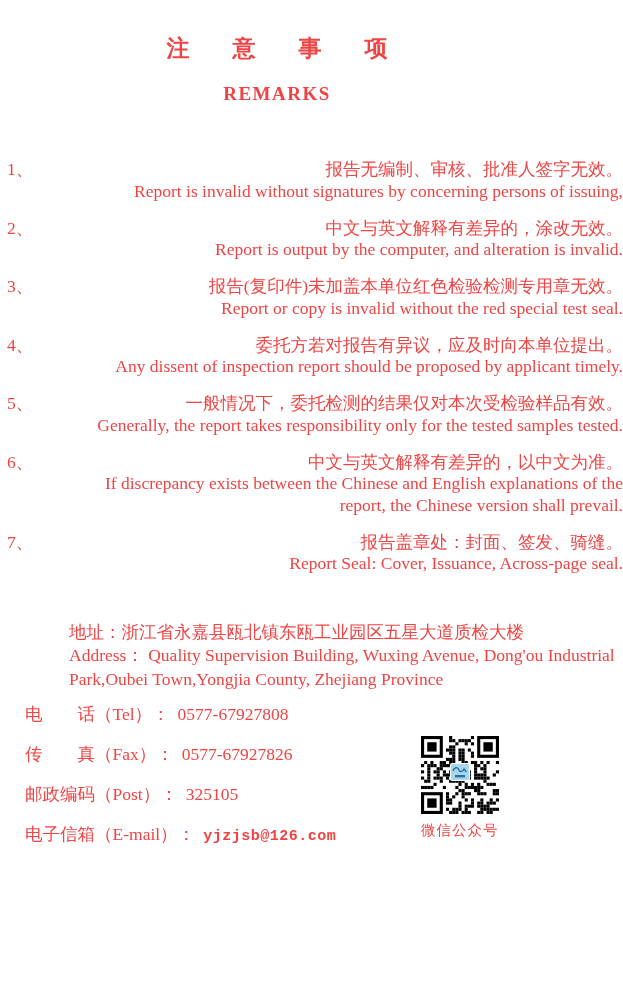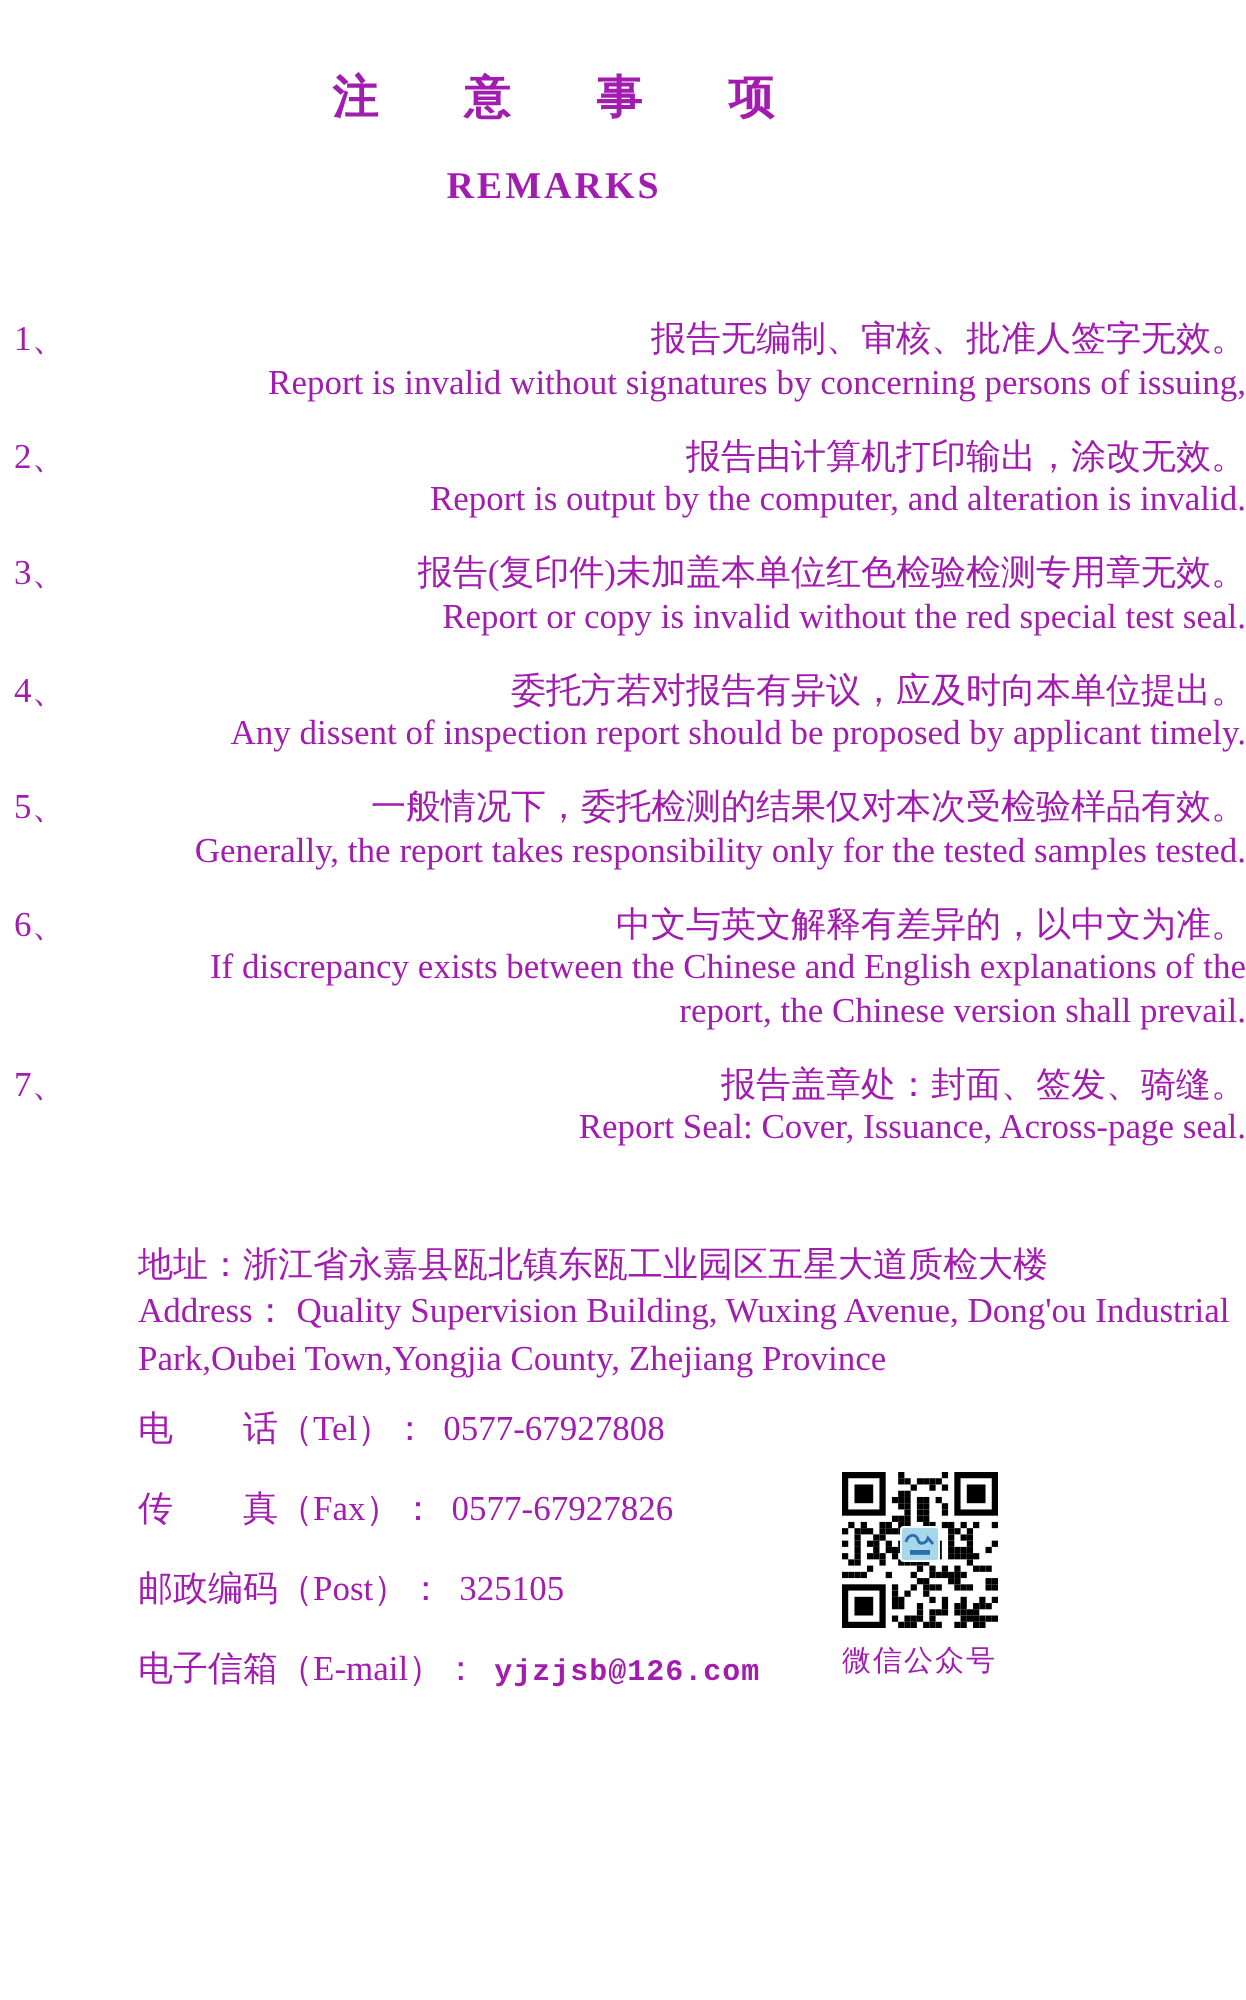--- a/index.html
+++ b/index.html
@@ -1,20 +1,20 @@
 <!DOCTYPE html>
 <html><head>
 <meta charset="utf-8">
 <style>
   html,body{margin:0;padding:0;background:#fff;}
   .page{
     position:relative;
     width:623px;height:1000px;
     background:#ffffff;
-    color:#a21caf;
+    color:#ef4444;
     font-family:"Liberation Serif","DejaVu Serif",serif;
     overflow:hidden;
   }
   
   .title-wrap{width:554px;padding-top:36px;text-align:center;}
   .title-zh{
     display:inline-block;
     font-size:23px;font-weight:700;
     letter-spacing:43px;margin-right:-43px;
     line-height:1.15;white-space:nowrap;
@@ -35,21 +35,21 @@
   .item .num{position:absolute;left:7px;top:0;}
   .item .line{white-space:nowrap;text-align:right;}
   
   .addr{
     margin-left:25px;margin-top:46px;
     font-size:17.5px;line-height:23.5px;
   }
   .addr .line{white-space:nowrap;margin-left:44px;}
   
   .contacts{margin-left:25px;margin-top:13px;font-size:17.5px;}
-  .contact-row{line-height:21px;margin-bottom:19px;white-space:nowrap;margin-left:44px;}
+  .contact-row{line-height:21px;margin-bottom:19px;white-space:nowrap;}
   .contact-row .val{margin-left:8px;}
   .contact-row.email .val{
     font-family:"Liberation Mono","DejaVu Sans Mono",monospace;
     font-size:15px;letter-spacing:0.5px;font-weight:bold;
   }
   
   .qr-block{position:absolute;left:421px;top:735px;width:78px;}
   .qr-code{position:relative;width:78px;height:80px;}
   .qr-code svg{display:block;}
   .qr-logo{
@@ -74,21 +74,21 @@
   <div class="items">
 
     <div class="item">
       <span class="num">1、</span>
       <div class="line">报告无编制、审核、批准人签字无效。</div>
       <div class="line">Report is invalid without signatures by concerning persons of issuing,</div>
     </div>
 
     <div class="item">
       <span class="num">2、</span>
-      <div class="line">报告由计算机打印输出，涂改无效。</div>
+      <div class="line">中文与英文解释有差异的，涂改无效。</div>
       <div class="line">Report is output by the computer, and alteration is invalid.</div>
     </div>
 
     <div class="item">
       <span class="num">3、</span>
       <div class="line">报告(复印件)未加盖本单位红色检验检测专用章无效。</div>
       <div class="line">Report or copy is invalid without the red special test seal.</div>
     </div>
 
     <div class="item">

